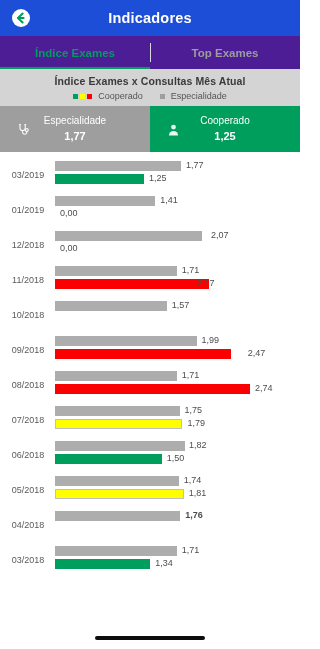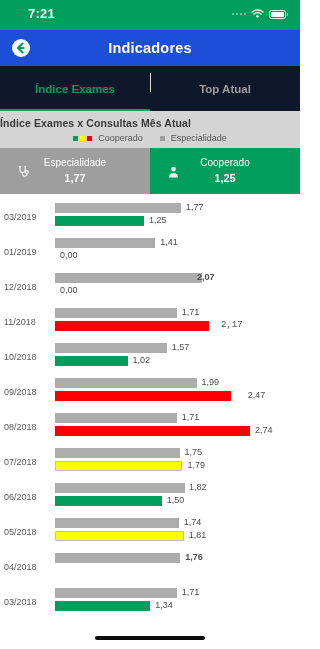--- a/index.html
+++ b/index.html
@@ -43,39 +43,39 @@
     height:36px; background:#1d4ed8; position:relative;
     display:flex; align-items:center; justify-content:center;
   }
   .nav-title { color:#fff; font-size:14.5px; font-weight:bold; letter-spacing:.2px; }
   .back-btn {
     position:absolute; left:11px; top:50%; transform:translateY(-50%);
     width:20px; height:20px; cursor:pointer;
   }
 
   
-  .tabs { height:45px; display:flex; background:#0f172a; position:relative; }
+  .tabs { height:33px; display:flex; background:#4c1d95; position:relative; }
   .tab {
     flex:1; display:flex; align-items:center; justify-content:center;
     font-size:11.5px; font-weight:bold; position:relative; cursor:pointer;
   }
   .tab.active { color:#009e5c; }
   .tab.inactive { color:#9d9d9d; }
   .tab.active::after {
     content:""; position:absolute; left:0; right:0; bottom:0;
     height:2.5px; background:#009e5c;
   }
   .tab-div {
     position:absolute; left:50%; top:7px; width:1px; height:19px;
     background:#d8d8d8;
   }
 
   
   .chart-head {
-    background:#d4d4d4; padding:6px 0 5px; text-align:left;
+    background:#d4d4d4; padding:6px 0 5px; text-align:center;
   }
   .chart-title { font-size:10.5px; color:#3a3a3a; font-weight:bold; letter-spacing:.1px; }
   .legend {
     margin-top:4px; display:flex; align-items:center; justify-content:center; gap:4px;
     font-size:9px; color:#555;
   }
   .legend .grp { display:flex; align-items:center; gap:2px; }
   .sw { width:5px; height:5px; display:inline-block; }
   .legend .lbl { margin-left:2px; }
   .legend .sep { display:inline-block; width:9px; }
@@ -94,21 +94,21 @@
   }
   .toggle .txt { text-align:center; color:#fff; line-height:1.35; }
   .toggle .t-label { font-size:10px; display:block; }
   .toggle .t-val { font-size:11px; font-weight:bold; display:block; margin-top:2px; }
 
   
   .chart { position:relative; padding-top:5px; }
   .row { position:relative; height:35px; }
   .row .month {
     position:absolute; left:4px; top:50%; transform:translateY(-50%);
-    width:48px; text-align:left; font-size:9px; color:#5a5a5a;
+    width:48px; text-align:center; font-size:9px; color:#5a5a5a;
   }
   .bars { position:absolute; left:55px; right:0; top:4px; }
   .bar-line { position:relative; height:10px; margin-bottom:3px; }
   .bar {
     position:absolute; left:0; top:0; height:10px;
   }
   .bar.gray   { background:#adadad; }
   .bar.green  { background:#009e5c; }
   .bar.red    { background:#fb0000; }
   .bar.yellow { background:#ffff00; border:1px solid #bfbfbf; height:10px; }
@@ -120,59 +120,38 @@
   .home-ind {
     position:absolute; bottom:9px; left:50%; transform:translateX(-50%);
     width:110px; height:4px; background:#0d0d0d; border-radius:3px;
   }
 </style>
 </head>
 <body>
 
 <div class="phone">
 
-  <div class="statusbar">
-    <span class="clock">7:21</span>
-    <div class="status-right">
-      <span class="sig-dots">
-        <i></i>
-          <i></i>
-          <i></i>
-          <i></i>
-      </span>
-      <span class="wifi">
-        <svg width="13" height="10" viewBox="0 0 13 10">
-          <path d="M6.5 8.9 L4.7 6.9 a2.9 2.9 0 0 1 3.6 0 Z" fill="#fff"></path>
-          <path d="M2.9 5.1 a5.4 5.4 0 0 1 7.2 0" stroke="#fff" stroke-width="1.3" fill="none" stroke-linecap="round"></path>
-          <path d="M1.0 3.0 a8.3 8.3 0 0 1 11.0 0" stroke="#fff" stroke-width="1.3" fill="none" stroke-linecap="round"></path>
-        </svg>
-      </span>
-      <span class="batt">
-          <i></i>
-        </span>
-    </div>
-  </div>
 
   <div class="navbar">
     <span class="back-btn">
       <svg width="20" height="20" viewBox="0 0 20 20">
         <circle cx="10" cy="10" r="9" fill="#fff"></circle>
         <path d="M11.6 5.6 L7.0 10 l4.6 4.4" stroke="#009e5c" stroke-width="2.1" fill="none" stroke-linecap="round" stroke-linejoin="round"></path>
         <path d="M7.2 10 h5.4" stroke="#009e5c" stroke-width="2.1" stroke-linecap="round"></path>
       </svg>
     </span>
     <span class="nav-title">Indicadores</span>
   </div>
 
   <div class="tabs">
     <div class="tab active">
       <span>Índice Exames</span>
     </div>
     <div class="tab inactive">
-      <span>Top Atual</span>
+      <span>Top Exames</span>
     </div>
     <span class="tab-div"></span>
   </div>
 
   <div class="chart-head">
     <div class="chart-title">Índice Exames x Consultas Mês Atual</div>
     <div class="legend">
       <span class="grp">
         <i class="sw" style="background:#00a05a"></i>
         <i class="sw" style="background:#ffff00"></i>
@@ -239,51 +218,47 @@
           <div class="bar-line">
             <span class="bar-val" style="left: 5px;">0,00</span>
           </div>
         </div>
       </div>
       <div class="row">
         <span class="month">12/2018</span>
         <div class="bars">
           <div class="bar-line">
             <div class="bar gray" style="width: 147.318px;"></div>
-            <span class="bar-val" style="left: 142px; font-weight: bold;">2,07</span>
+            <span class="bar-val" style="left: 156px;">2,07</span>
           </div>
           <div class="bar-line">
             <span class="bar-val" style="left: 5px;">0,00</span>
           </div>
         </div>
       </div>
       <div class="row">
         <span class="month">11/2018</span>
         <div class="bars">
           <div class="bar-line">
             <div class="bar gray" style="width: 121.697px;"></div>
             <span class="bar-val" style="left: 126.697px;">1,71</span>
           </div>
           <div class="bar-line">
             <div class="bar red" style="width: 154.434px;"></div>
-            <span class="bar-val" style="left: 166px; font-family: Liberation Mono, monospace;">2,17</span>
+            <span class="bar-val" style="left: 142px;">2,17</span>
           </div>
         </div>
       </div>
       <div class="row">
         <span class="month">10/2018</span>
         <div class="bars">
           <div class="bar-line">
             <div class="bar gray" style="width: 111.734px;"></div>
             <span class="bar-val" style="left: 116.734px;">1,57</span>
           </div>
-          <div class="bar-line">
-            <div class="bar green" style="width: 72.5912px;"></div>
-            <span class="bar-val" style="left: 77.5912px;">1,02</span>
-          </div>
         </div>
       </div>
       <div class="row">
         <span class="month">09/2018</span>
         <div class="bars">
           <div class="bar-line">
             <div class="bar gray" style="width: 141.624px;"></div>
             <span class="bar-val" style="left: 146.624px;">1,99</span>
           </div>
           <div class="bar-line">

